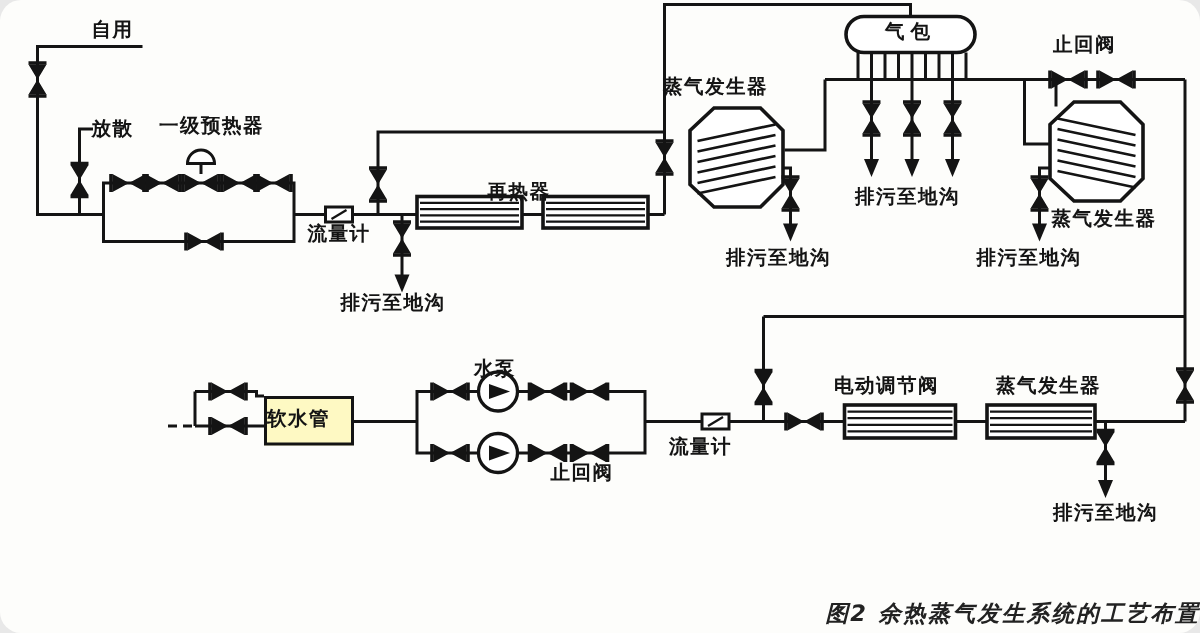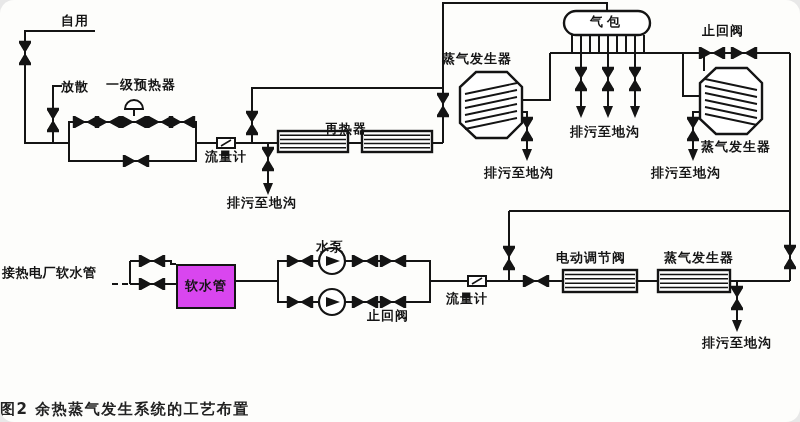--- a/index.html
+++ b/index.html
@@ -1,23 +1,23 @@
 <!DOCTYPE html>
 <html><head>
 <meta charset="utf-8">
 <style>
   html,body{margin:0;padding:0;background:#e8e8e8;}
   #stage{position:relative;width:800px;height:422px;background:#fdfdfb;overflow:hidden;
          font-family:"DejaVu Sans","Liberation Sans",sans-serif;color:#141414;border-radius:14px;}
   .lbl{position:absolute;font-size:13px;font-weight:700;letter-spacing:1px;white-space:nowrap;line-height:1.1;color:#141414;}
   .ctr{text-align:center;}
-  #tankbox{position:absolute;left:176px;top:264px;width:60px;height:45px;border:2px solid #141414;
-           box-sizing:border-box;display:flex;align-items:center;justify-content:center;background:#d946ef;}
-  #caption{position:absolute;left:0;top:400px;width:800px;text-align:left;
-           font-size:15px;font-weight:700;letter-spacing:1.5px;color:#222;}
+  #tankbox{position:absolute;left:176px;top:264px;width:60px;height:33px;border:2px solid #141414;
+           box-sizing:border-box;display:flex;align-items:center;justify-content:flex-start;background:#fef9c3;}
+  #caption{position:absolute;left:0;top:400px;width:800px;text-align:right;
+           font-size:15px;font-weight:700;letter-spacing:1.5px;color:#222;font-style:italic;}
   svg{position:absolute;left:0;top:0;}
   .s2{stroke:#141414;stroke-width:2;fill:none;}
   .s25{stroke:#141414;stroke-width:2.4;fill:none;}
   .thin{stroke:#141414;stroke-width:1.5;fill:none;}
   .coil{stroke:#141414;stroke-width:1.8;fill:none;}
   .wfill{fill:#ffffff;}
 </style>
 </head>
 <body>
 
@@ -172,21 +172,20 @@
   <div class="lbl" style="left:205px;top:150px">流量计</div>
   <div class="lbl" style="left:325px;top:122px">再热器</div>
   <div class="lbl" style="left:227px;top:196px">排污至地沟</div>
   <div class="lbl" style="left:442px;top:52px">蒸气发生器</div>
   <div class="lbl ctr" style="left:564px;top:15px;width:86px;letter-spacing:4px">气包</div>
   <div class="lbl" style="left:702px;top:24px">止回阀</div>
   <div class="lbl" style="left:701px;top:140px">蒸气发生器</div>
   <div class="lbl" style="left:484px;top:166px">排污至地沟</div>
   <div class="lbl" style="left:570px;top:125px">排污至地沟</div>
   <div class="lbl" style="left:651px;top:166px">排污至地沟</div>
-  <div class="lbl" style="left:2px;top:266px;letter-spacing:0.5px">接热电厂软水管</div>
   <div class="lbl" style="left:316px;top:240px">水泵</div>
   <div class="lbl" style="left:367px;top:309px">止回阀</div>
   <div class="lbl" style="left:446px;top:292px">流量计</div>
   <div class="lbl" style="left:556px;top:251px">电动调节阀</div>
   <div class="lbl" style="left:664px;top:251px">蒸气发生器</div>
   <div class="lbl" style="left:702px;top:336px">排污至地沟</div>
 
   <div id="tankbox">
     <span class="lbl" style="position:static">软水管</span>
   </div>

